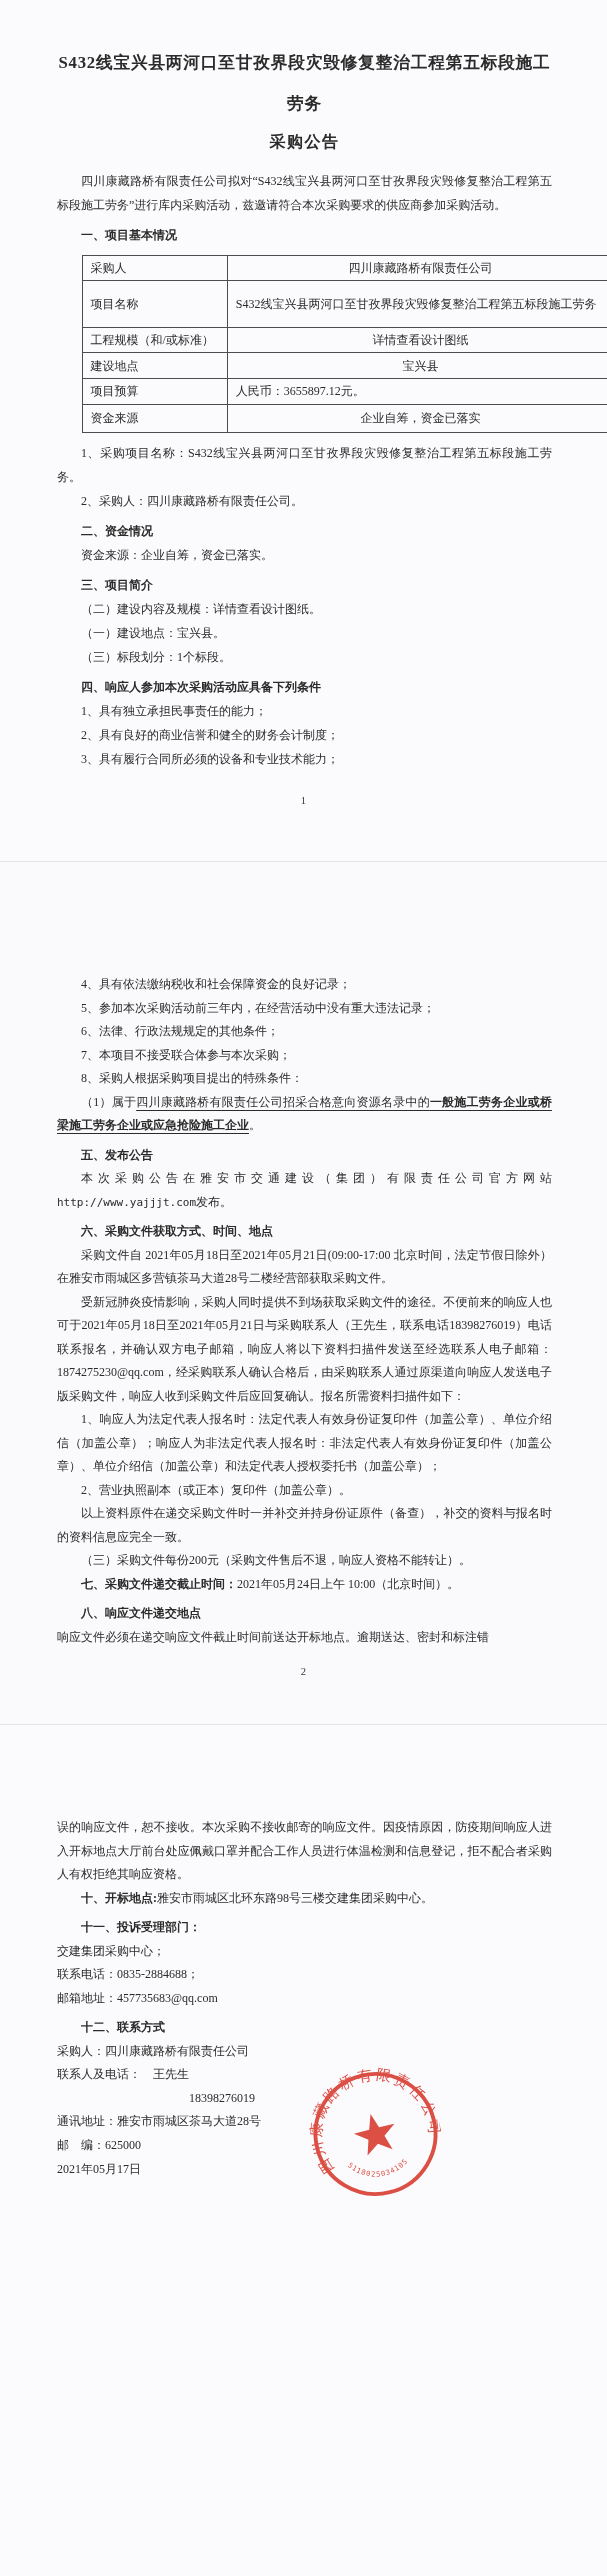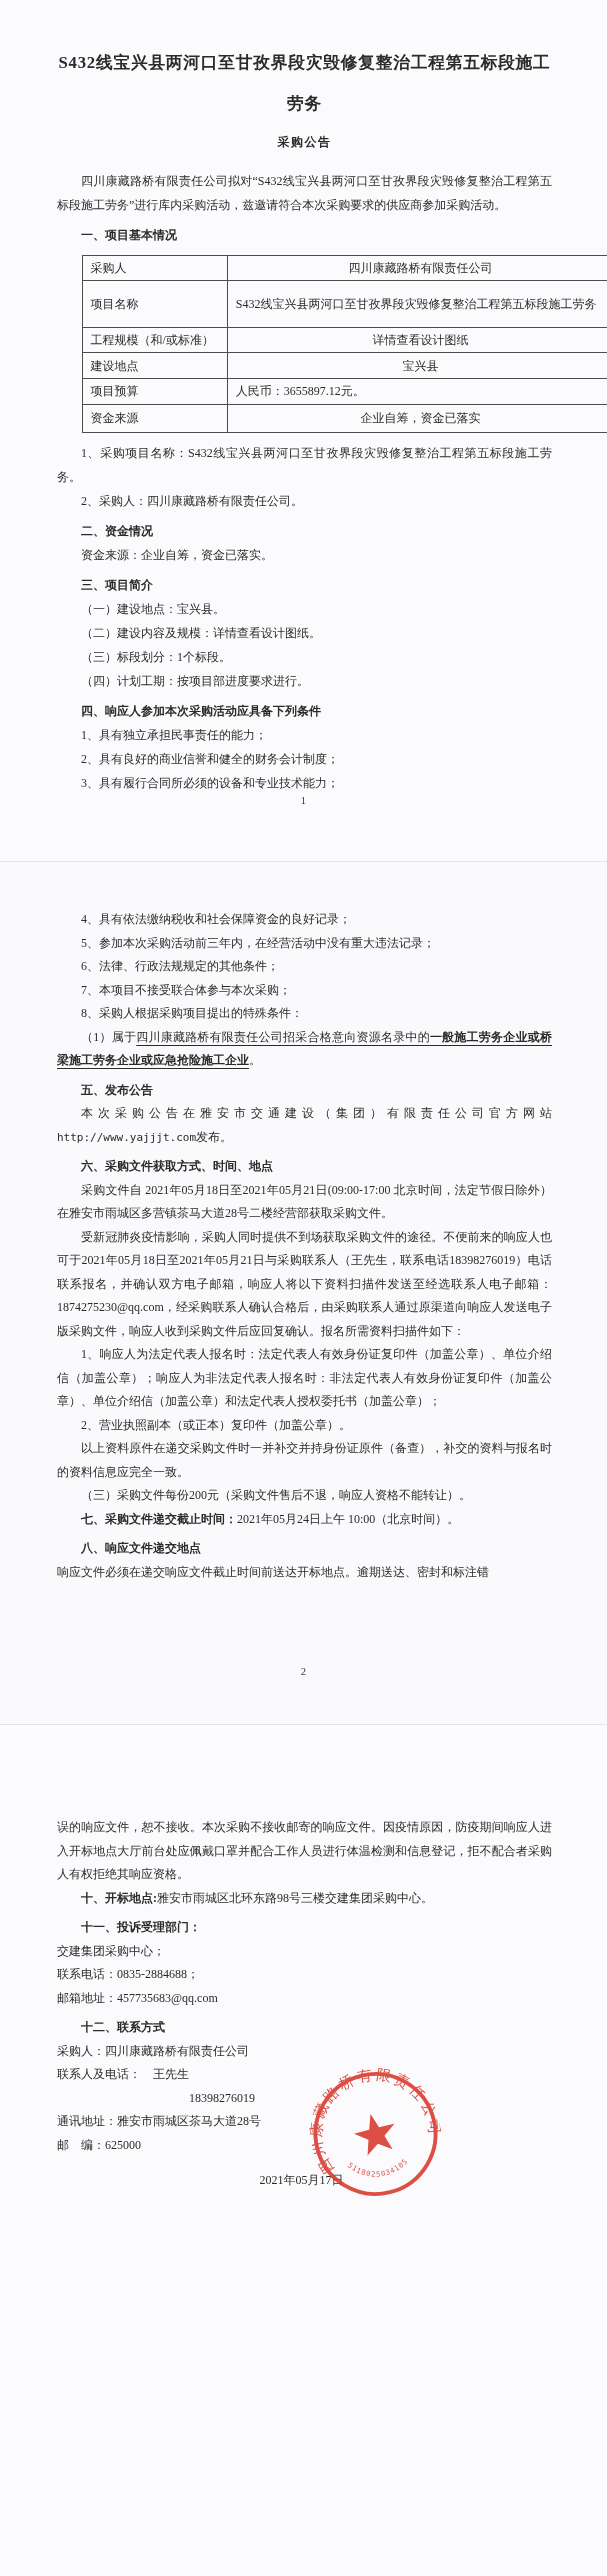--- a/index.html
+++ b/index.html
@@ -22,42 +22,42 @@
   p { margin:0; font-size:12px; line-height:24px; text-align:justify; }
   .page-2 p, .page-3 p { line-height:23.5px; }
   .indent { text-indent:2em; }
   .b { font-weight:bold; }
   .title-wrap { padding-top:42px; }
   .doc-title {
     font-size:16.7px; font-weight:bold; text-align:center;
     line-height:41px; margin:0; letter-spacing:0.8px;
   }
   .doc-subtitle {
-    font-size:12px; font-weight:bold; text-align:center;
+    font-size:16px; font-weight:bold; text-align:center;
     line-height:36px; margin:0; letter-spacing:1.5px;
   }
   .intro { margin-top:9px; }
   .h1 { margin-top:6px; font-weight:bold; text-indent:2em; }
   table.info {
     border-collapse:collapse; width:532px;
     margin:7.6px 0 7.6px 25px; font-size:12px;
   }
   table.info td {
     border:0.8px solid #4c4c4c; padding:0.8px 7.6px;
     line-height:20px; vertical-align:middle;
   }
   td.lbl { width:129px; padding-left:10px; }
   td.val-c { text-align:center; }
   tr.r-s td { height:23px; }
   tr.r-d td { height:44px; }
   tr.r-l td { height:26px; }
   .u { text-decoration:underline; text-underline-offset:3.8px; }
   .mono { font-family:"DejaVu Sans Mono",monospace; font-size:11px; }
   .phone-line { text-indent:11em; }
-  .date-line { text-align:center; padding-right:6px; margin-top:12px; }
+  .date-line { text-align:left; padding-right:6px; margin-top:1px; }
   .pagenum {
     position:absolute; left:0; right:0; text-align:center;
     font-size:10.6px; color:#3a3a3a;
   }
   .page-1 .pagenum { bottom:55px; }
   .page-2 .pagenum { bottom:47px; }
   .page-3 .pagenum { bottom:46px; }
   .seal {
     position:absolute; left:311px; top:343px;
     width:129px; height:132px;
@@ -109,34 +109,33 @@
       </tbody>
     </table>
 
     <p class="indent">1、采购项目名称：S432线宝兴县两河口至甘孜界段灾毁修复整治工程第五标段施工劳务。</p>
     <p class="indent">2、采购人：四川康藏路桥有限责任公司。</p>
 
     <p class="h1">二、资金情况</p>
     <p class="indent">资金来源：企业自筹，资金已落实。</p>
 
     <p class="h1">三、项目简介</p>
+    <p class="indent">（二）建设内容及规模：详情查看设计图纸。</p>
     <p class="indent">（一）建设地点：宝兴县。</p>
-    <p class="indent">（二）建设内容及规模：详情查看设计图纸。</p>
     <p class="indent">（三）标段划分：1个标段。</p>
-    <p class="indent">（四）计划工期：按项目部进度要求进行。</p>
 
     <p class="h1">四、响应人参加本次采购活动应具备下列条件</p>
     <p class="indent">1、具有独立承担民事责任的能力；</p>
     <p class="indent">2、具有良好的商业信誉和健全的财务会计制度；</p>
     <p class="indent">3、具有履行合同所必须的设备和专业技术能力；</p>
 
     <div class="pagenum">1</div>
   </div>
 
-  <div class="page page-2" style="padding-top:46px">
+  <div class="page page-2" style="padding-top:111px">
     <p class="indent">4、具有依法缴纳税收和社会保障资金的良好记录；</p>
     <p class="indent">5、参加本次采购活动前三年内，在经营活动中没有重大违法记录；</p>
     <p class="indent">6、法律、行政法规规定的其他条件；</p>
     <p class="indent">7、本项目不接受联合体参与本次采购；</p>
     <p class="indent">8、采购人根据采购项目提出的特殊条件：</p>
 
     <p class="indent"><span>（1）属于</span><span class="u">四川康藏路桥有限责任公司招采合格意向资源名录中的</span><span class="u b">一般施工劳务企业或桥梁施工劳务企业或应急抢险施工企业</span><span>。</span></p>
 
     <p class="h1">五、发布公告</p>
     <p class="indent"><span>本次采购公告在雅安市交通建设（集团）有限责任公司官方网站</span><span class="mono">http://www.yajjjt.com</span><span>发布。</span></p>

